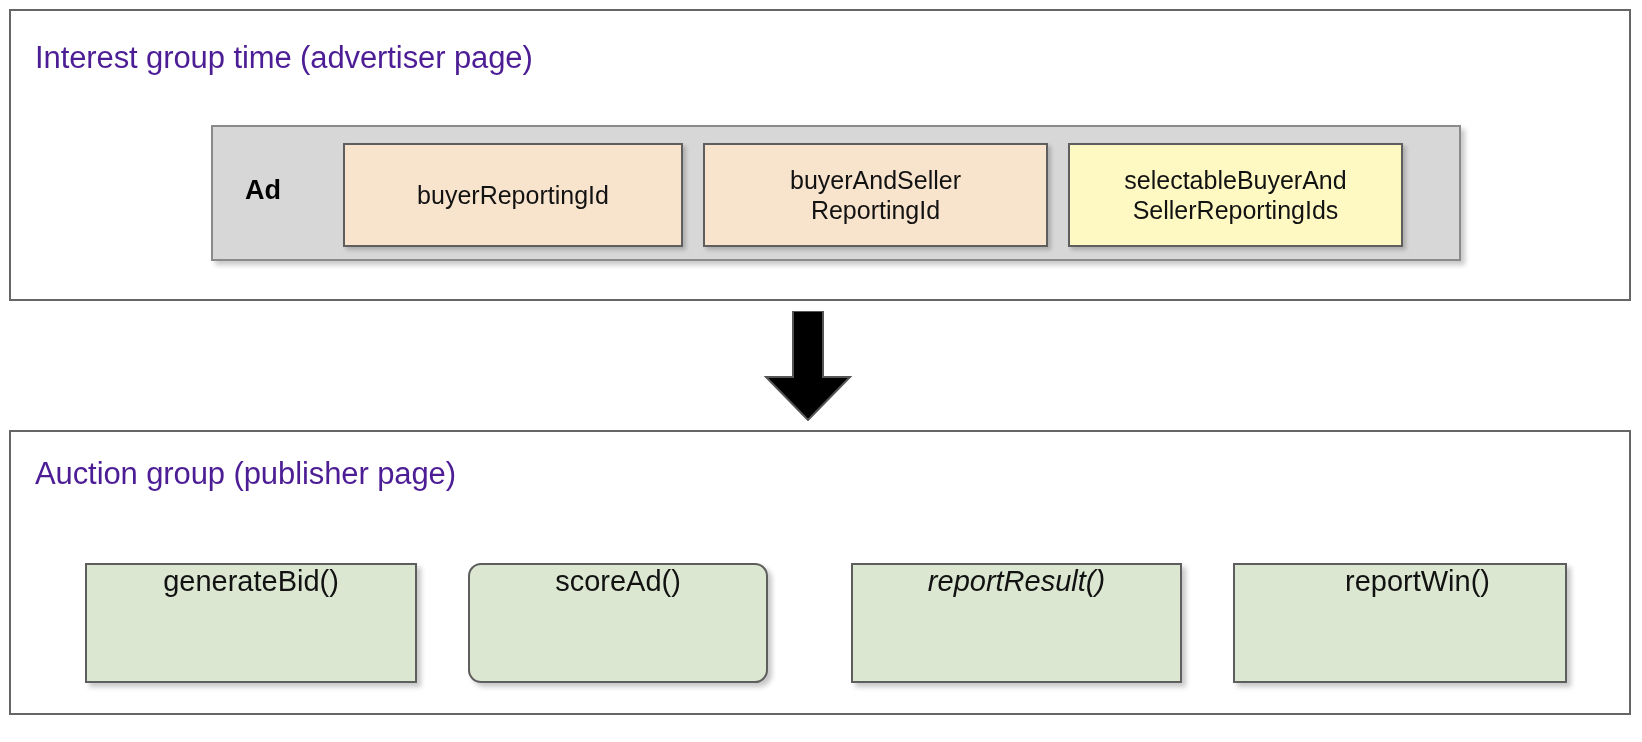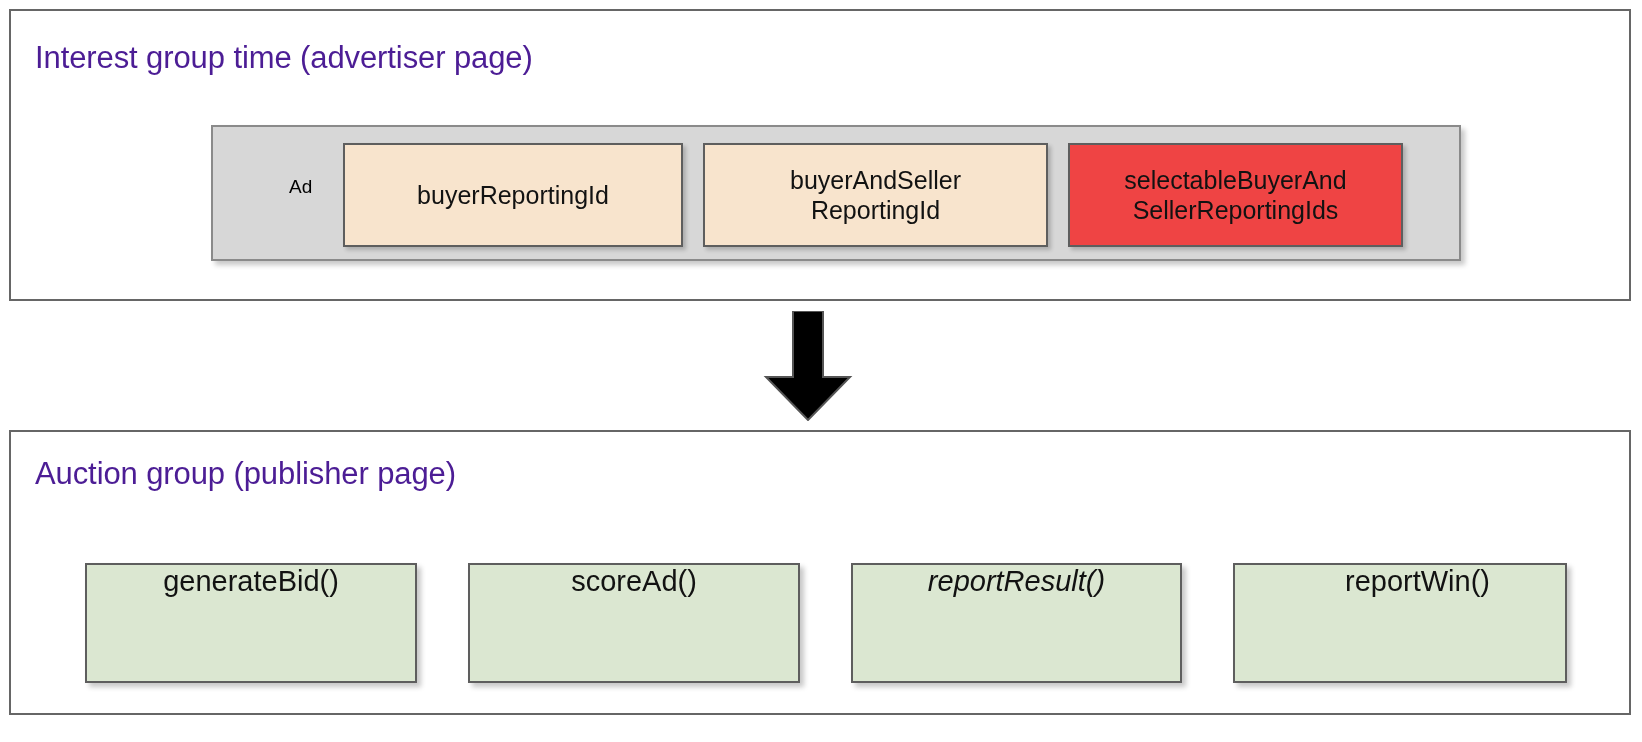--- a/index.html
+++ b/index.html
@@ -64,46 +64,45 @@
     background: #d7d7d7;
     border: 2px solid #8a8a8a;
     box-sizing: border-box;
     box-shadow: 4px 4px 5px rgba(0,0,0,0.22);
   }
 
   #ad-label {
     position: absolute;
     left: 32px;
     top: 50px;
-    font-size: 19px;
-    font-weight: normal;
+    font-size: 27px;
+    font-weight: bold;
     color: #000000;
     line-height: 1;
-    margin-left: 44px;
   }
 
   
   .id-box {
     position: absolute;
     top: 16px;
     height: 104px;
     border: 2px solid #5e5e5e;
     box-sizing: border-box;
     display: flex;
     align-items: center;
     justify-content: center;
     text-align: center;
     font-size: 25px;
     line-height: 1.22;
     color: #121212;
     box-shadow: 3px 3px 4px rgba(0,0,0,0.20);
     padding: 0 6px;
   }
   .id-box.light  { background: #f8e4cd; }
-  .id-box.strong { background: #ef4444; }
+  .id-box.strong { background: #fef9c3; }
 
   #id-box-0 { left: 130px; width: 340px; }
   #id-box-1 { left: 490px; width: 345px; }
   #id-box-2 { left: 855px; width: 335px; }
 
   
   #flow-arrow {
     position: absolute;
     left: 762px;
     top: 311px;
@@ -121,21 +120,21 @@
     box-sizing: border-box;
     display: flex;
     align-items: flex-start;
     justify-content: center;
     text-align: center;
     font-size: 29px;
     color: #121212;
     box-shadow: 4px 4px 5px rgba(0,0,0,0.22);
   }
   #fn-box-0 { left: 74px;   width: 332px; }
-  #fn-box-1 { left: 457px;  width: 332px; }
+  #fn-box-1 { left: 457px;  width: 300px; border-radius: 13px; }
   #fn-box-2 { left: 840px;  width: 331px; font-style: italic; }
   #fn-box-3 { left: 1222px; width: 334px; padding-left: 35px; }
 </style>
 </head>
 <body>
 
 <div id="canvas">
 
   <div class="panel" id="panel-advertiser">
 

